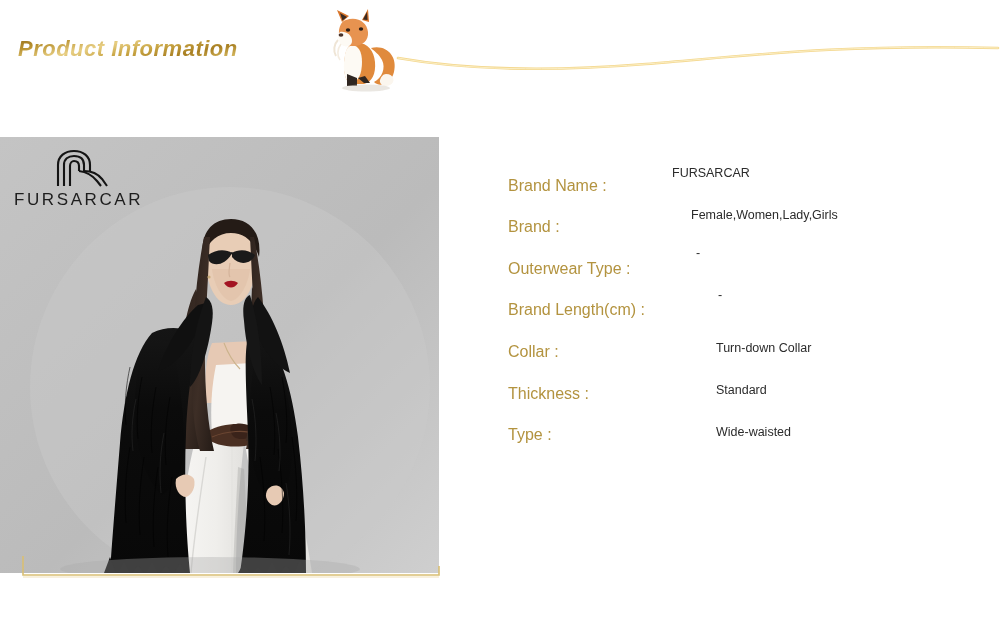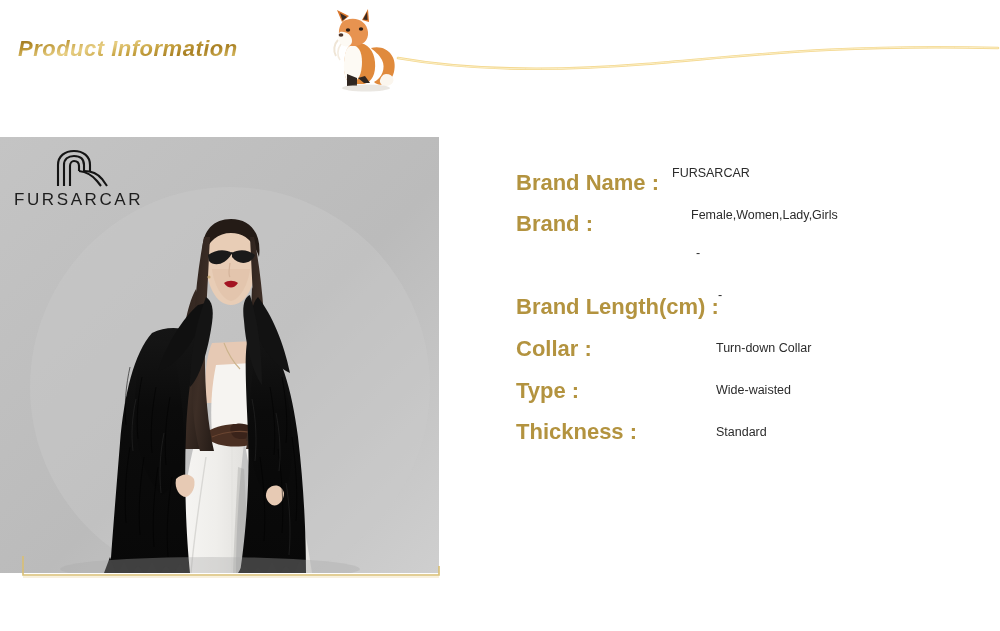--- a/index.html
+++ b/index.html
@@ -97,24 +97,24 @@
     position: absolute;
     left: 508px; top: 158px;
     width: 480px;
   }
   .spec-row {
     position: relative;
     height: 41.6px;
   }
   .spec-label {
     position: absolute;
-    left: 8px; bottom: 6px;
+    left: 0; bottom: 6px;
     font-family: "Liberation Sans", sans-serif;
-    font-size: 22px;
-    font-weight: 700;
+    font-size: 16px;
+    font-weight: 400;
     color: #b3933f;
     white-space: nowrap;
     line-height: 1;
   }
   .spec-value {
     position: absolute;
     bottom: 20px;
     font-family: "Liberation Sans", sans-serif;
     font-size: 12.5px;
     font-weight: 400;
@@ -344,38 +344,39 @@
     <span class="spec-label">Brand Name :</span>
     <span class="spec-value">FURSARCAR</span>
   </div>
 
   <div class="spec-row" data-idx="1">
     <span class="spec-label">Brand :</span>
     <span class="spec-value">Female,Women,Lady,Girls</span>
   </div>
 
   <div class="spec-row" data-idx="2">
+    <span class="spec-label">Outerwear Type :</span>
     <span class="spec-value">-</span>
   </div>
 
 
 
   <div class="spec-row" data-idx="5">
     <span class="spec-label">Brand Length(cm) :</span>
     <span class="spec-value">-</span>
   </div>
 
   <div class="spec-row" data-idx="6">
     <span class="spec-label">Collar :</span>
     <span class="spec-value">Turn-down Collar</span>
   </div>
 
+  <div class="spec-row" data-idx="8">
+    <span class="spec-label">Thickness :</span>
+    <span class="spec-value">Standard</span>
+  </div>
+
   <div class="spec-row" data-idx="7">
     <span class="spec-label">Type :</span>
     <span class="spec-value">Wide-waisted</span>
   </div>
 
-  <div class="spec-row" data-idx="8">
-    <span class="spec-label">Thickness :</span>
-    <span class="spec-value">Standard</span>
-  </div>
-
 </div>
 
 </body></html>

